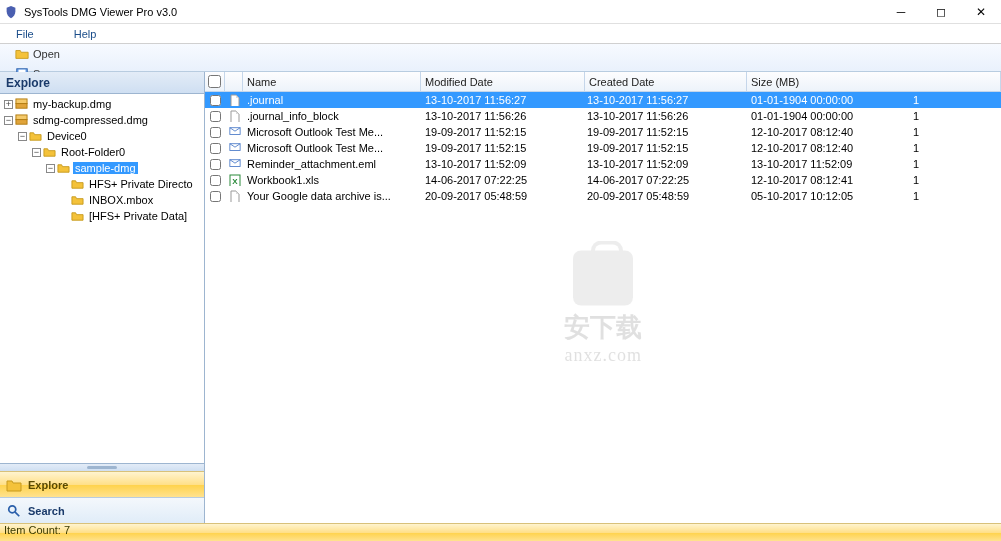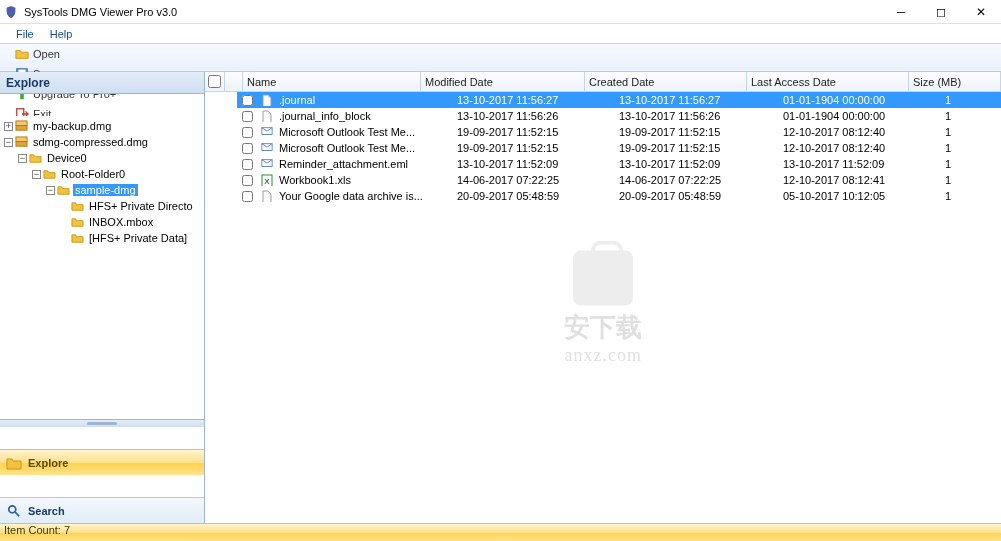--- a/index.html
+++ b/index.html
@@ -6,31 +6,31 @@
 html, body { width: 1001px; height: 541px; overflow: hidden; background: #fff; }
 
 
 .titlebar { height: 24px; background: #fff; display: flex; align-items: center; padding-left: 4px; border-bottom: 1px solid #e0e0e0; }
 .titlebar .app-icon { width: 14px; height: 14px; margin-right: 6px; color: #4a5fb0; }
 .titlebar .title { font-size: 11px; color: #000; flex: 1; }
 .titlebar .winbtns { display: flex; }
 .titlebar .winbtn { width: 40px; height: 24px; display: flex; align-items: center; justify-content: center; font-size: 12px; color: #000; }
 
 
-.menubar { height: 20px; background: #fff; display: flex; align-items: center; padding-left: 8px; border-bottom: 1px solid #d0d0d0; }
+.menubar { height: 20px; background: #fff; display: flex; align-items: center; padding-left: 8px; border-bottom: 1px solid #d0d0d0; gap: 24px; }
 .menubar .menu-item { font-size: 11px; color: #1a4d8a; padding: 2px 8px; cursor: pointer; }
 
 
 .toolbar { height: 28px; background: linear-gradient(#f7faff, #e9f1fc); border-bottom: 1px solid #b8cce0; display: flex; align-items: flex-start; padding-left: 8px; flex-direction: column; }
 .toolbar .tbtn { display: flex; align-items: center; font-size: 11px; color: #333; padding: 2px 6px; margin-right: 2px; cursor: pointer; border: 1px solid transparent; border-radius: 2px; }
 .toolbar .tbtn .ticon { width: 14px; height: 14px; margin-right: 4px; }
 
 
 .main { display: flex; height: calc(541px - 24px - 20px - 28px - 18px); }
-.sidebar { width: 205px; display: flex; flex-direction: column; border-right: 1px solid #9db5d0; gap: 22px; }
+.sidebar { width: 205px; display: flex; flex-direction: column; border-right: 1px solid #9db5d0; }
 .sidebar-header { height: 22px; background: linear-gradient(#e3ecf7, #cfdff2); border-bottom: 1px solid #9db5d0; display: flex; align-items: center; padding-left: 6px; font-size: 12px; font-weight: 600; color: #1a3a6a; }
 
 
 .tree-wrap { flex: 1; overflow: auto; background: #fff; }
 .tree { font-size: 11px; color: #000; padding: 2px 0; }
 .tree-node { white-space: nowrap; display: flex; align-items: center; height: 16px; padding-right: 4px; }
 .plusminus { width: 9px; height: 9px; border: 1px solid #888; font-size: 9px; line-height: 7px; text-align: center; margin-right: 2px; color: #444; background: #fff; cursor: pointer; flex-shrink: 0; }
 .tree-node .spacer { display: inline-block; flex-shrink: 0; }
 .tree-node .node-icon { width: 13px; height: 12px; margin-right: 3px; flex-shrink: 0; }
 .tree-node .node-label { padding: 0 2px; }
@@ -50,21 +50,21 @@
 .list-header .hcell { border-right: 1px solid #c5d6ea; display: flex; align-items: center; padding-left: 4px; }
 .checkcol { width: 20px; justify-content: center; padding-left: 0 !important; }
 .iconcol { width: 18px; }
 .c-name { width: 178px; }
 .c-created { width: 162px; }
 .c-modified { width: 164px; }
 .c-access { width: 162px; }
 .c-size { flex: 1; }
 
 .list-body { flex: 1; overflow: auto; position: relative; }
-.row { height: 16px; display: flex; align-items: center; font-size: 11px; color: #000; margin-left: 32px; }
+.row { height: 16px; display: flex; align-items: center; font-size: 11px; color: #000; }
 .row .cell { display: flex; align-items: center; padding-left: 4px; overflow: hidden; white-space: nowrap; text-overflow: ellipsis; }
 .row.selected { background: #3399ff; color: #fff; }
 .row input[type=checkbox] { width: 11px; height: 11px; }
 .file-icon { width: 12px; height: 12px; }
 
 
 .statusbar { height: 18px; background: linear-gradient(#fff4cf, #ffe08a 50%, #ffd24a 51%, #ffe28f); border-top: 1px solid #d8c17a; font-size: 11px; color: #3a3a00; display: flex; padding-left: 4px; }
 
 
 .watermark { position: absolute; left: 50%; top: 50%; transform: translate(-50%, -50%); pointer-events: none; opacity: 0.25; text-align: right; color: #888; }
@@ -216,21 +216,20 @@
 
   <div class="filelist">
     <div class="list-header">
       <div class="hcell checkcol">
           <input type="checkbox" style="">
         </div>
       <div class="hcell iconcol"></div>
       <div class="hcell c-name">Name</div>
       <div class="hcell c-modified">Modified Date</div>
       <div class="hcell c-created">Created Date</div>
-      <div class="hcell c-access">Last Access Date</div>
       <div class="hcell c-size">Size (MB)</div>
     </div>
     <div class="list-body" id="list-body">
       <div class="watermark">
         <div class="bag"></div>
         <div class="cn">安下载</div>
         <div class="en">anxz.com</div>
       </div>
     <div class="row selected">
           <div class="cell checkcol">

